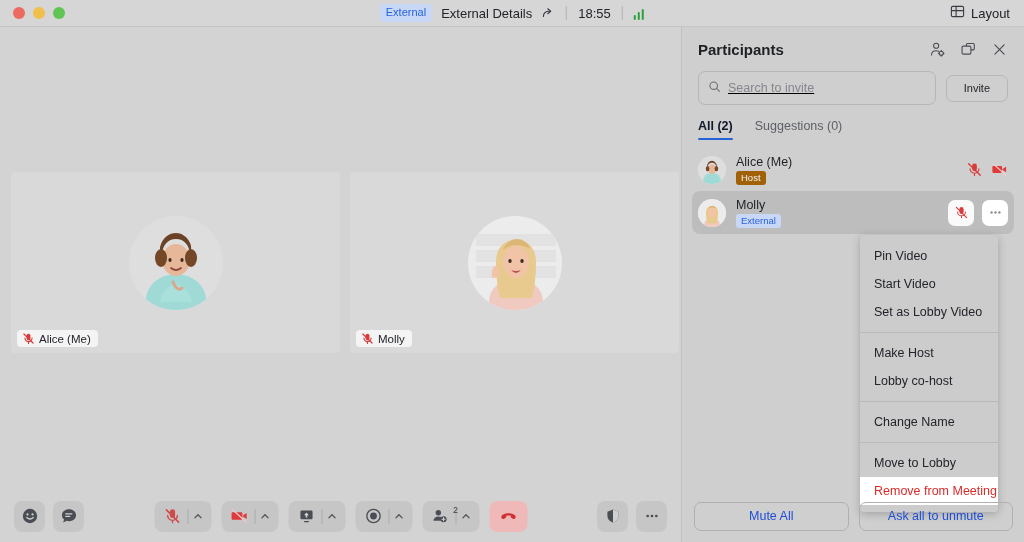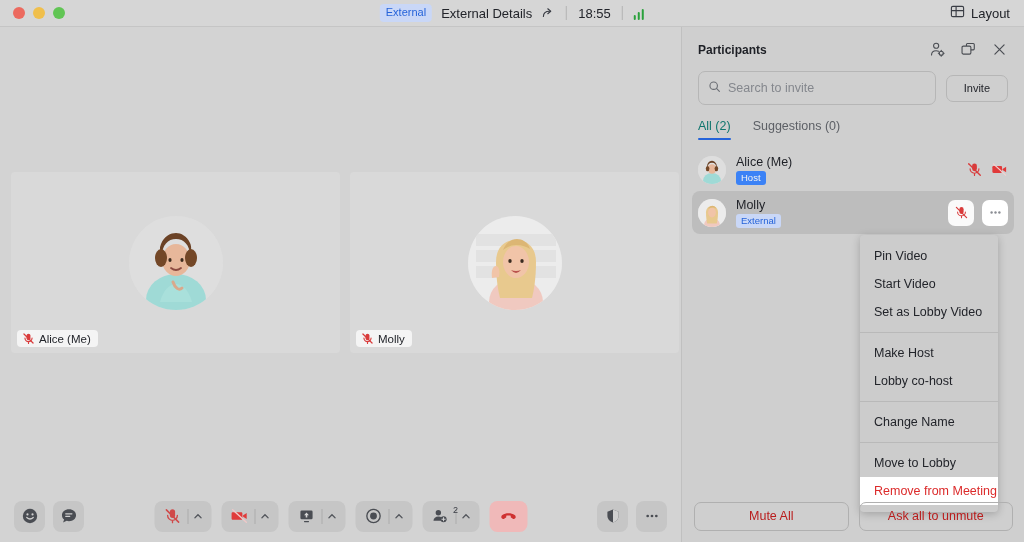--- a/index.html
+++ b/index.html
@@ -102,63 +102,63 @@
 
   
   .panel {
     position: absolute; right: 0; top: 27px; width: 343px; height: 515px;
     background: #cfcfcf; border-left: 1px solid #c0c0c0;
   }
   .panel-hd {
     display: flex; align-items: center; justify-content: space-between;
     padding: 14px 16px 0 16px;
   }
-  .panel-title { font-size: 12px; color: #1e2026; font-weight: bold; }
+  .panel-title { font-size: 15px; color: #1e2026; font-weight: bold; }
   .hd-icons { display: flex; align-items: center; gap: 14px; color: #4a4d53; }
   .hd-icons svg { width: 17px; height: 17px; display: block; }
 
   .searchrow { display: flex; align-items: center; gap: 10px; padding: 13px 16px 0 16px; }
   .search {
     flex: 1; height: 27px; border: 1px solid #b6b6b6; border-radius: 7px;
-    display: flex; align-items: center; gap: 7px; padding: 16px 9px; background: transparent;
+    display: flex; align-items: center; gap: 7px; padding: 16px 9px; background: transparent; text-decoration: underline;
   }
   .search svg { width: 13px; height: 13px; color: #6b6e74; }
   .search input {
     border: 0; background: transparent; outline: none; font-size: 12.5px;
     color: #2a2c31; width: 100%; font-family: "Liberation Sans", sans-serif;
   }
   .search input::placeholder { color: #84878d; }
   .invite-btn {
     height: 27px; padding: 0 17px; border: 1px solid #b6b6b6; border-radius: 7px;
     background: transparent; font-size: 11px; color: #22242a;
     font-family: "Liberation Sans", sans-serif; cursor: pointer;
   }
 
   .tabs { display: flex; gap: 22px; padding: 14px 16px 0 16px; position: relative; }
   .tab { font-size: 12.5px; color: #5d6066; padding-bottom: 7px; position: relative; }
-  .tab.active { color: #0f766e; font-weight: normal; }
+  .tab.active { color: #0f172a; font-weight: bold; }
   .tab.active::after {
     content: ""; position: absolute; left: 0; right: 0; bottom: 0;
     height: 2.5px; background: #2563d9; border-radius: 2px;
   }
 
   .plist { padding: 8px 10px 0 10px; }
   .prow {
     display: flex; align-items: center; height: 43px; border-radius: 8px;
     padding: 0 6px 0 6px; position: relative;
   }
   .prow.sel { background: #bdbdbd; }
   .pav { width: 28px; height: 28px; border-radius: 50%; overflow: hidden; background: #dadada; flex: none; }
   .pav svg { width: 28px; height: 28px; display: block; }
   .pinfo { margin-left: 10px; display: flex; flex-direction: column; gap: 2px; }
   .pname { font-size: 12.5px; color: #1e2026; }
   .ptag {
     font-size: 9.5px; padding: 1.5px 5px; border-radius: 3px; align-self: flex-start;
   }
-  .ptag.host { background: #3b82f6; color: #f2f2f2; }
+  .ptag.host { background: #a16207; color: #f2f2f2; }
   .ptag.external { background: #c9d7f7; color: #2563d9; }
   .pacts { margin-left: auto; display: flex; align-items: center; gap: 8px; }
   .pacts .plain svg { width: 17px; height: 17px; display: block; }
   .wbtn {
     width: 26px; height: 26px; border-radius: 7px; background: #fafafa;
     display: flex; align-items: center; justify-content: center;
   }
   .wbtn.dots { background: #ffffff; }
   .wbtn svg { width: 15px; height: 15px; display: block; }
 
@@ -176,21 +176,21 @@
   .ctx-item.danger { color: #dc2a2a; background: #ffffff; }
   .ctx-sep { height: 1px; background: #b9b9b9; margin: 6px 0; }
 
   .panel-ft {
     position: absolute; left: 0; bottom: 0; width: 343px; height: 52px;
     display: flex; align-items: center; justify-content: center; gap: 10px;
     padding: 0 12px;
   }
   .ft-btn {
     flex: 1; height: 29px; border: 1px solid #b0b0b0; border-radius: 7px;
-    background: transparent; font-size: 12.5px; color: #b91c1c;
+    background: transparent; font-size: 12.5px; color: #1d4ed8;
     font-family: "Liberation Sans", sans-serif; cursor: pointer;
   }
 </style>
 </head>
 <body>
 
 <div class="app">
 
   <div class="titlebar">
     <div class="traffic">

